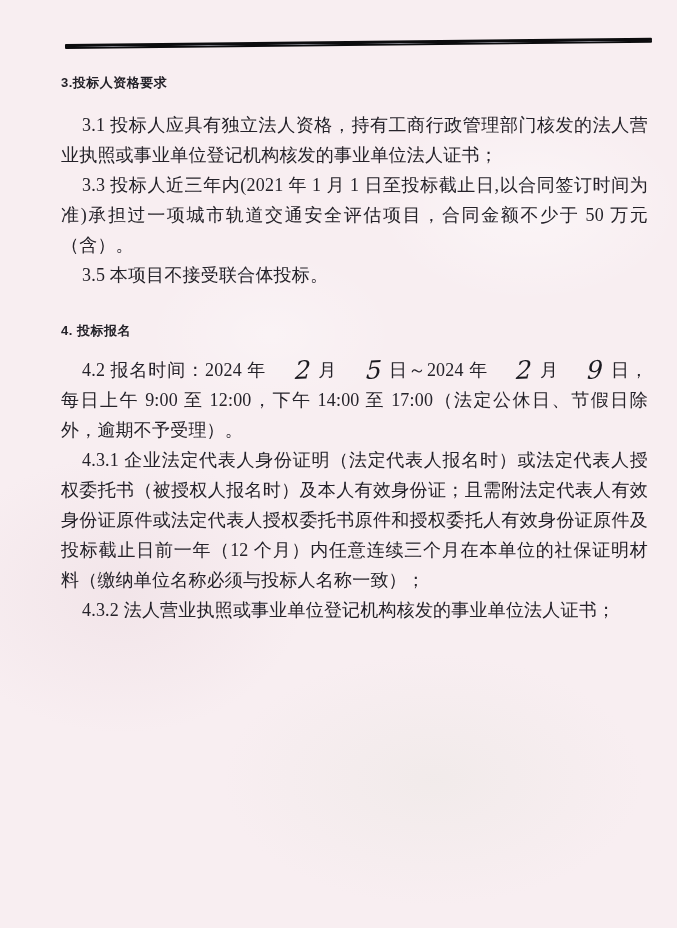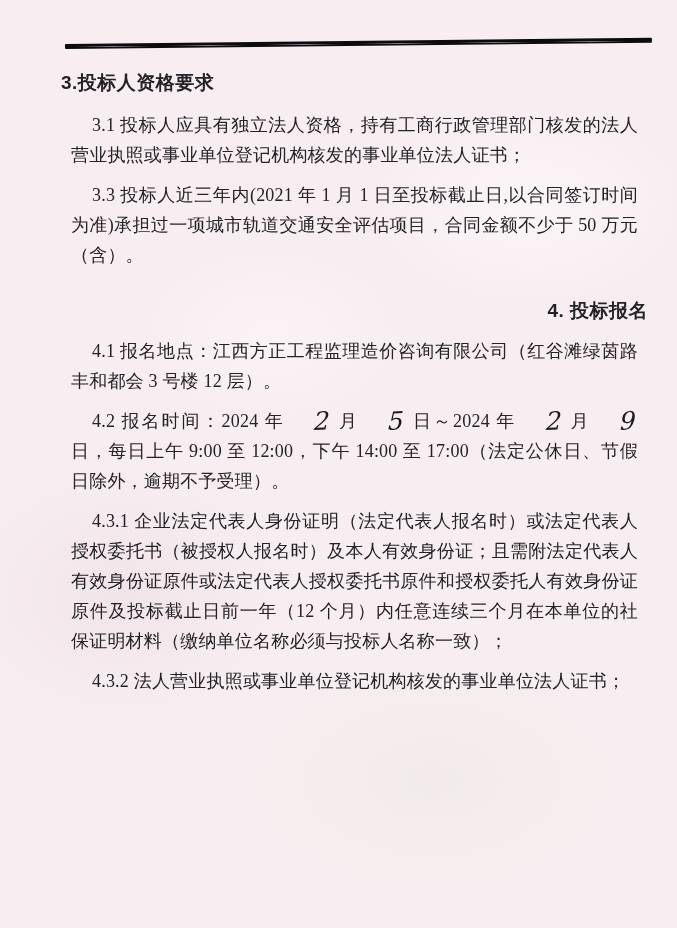--- a/index.html
+++ b/index.html
@@ -42,31 +42,30 @@
     border-radius:1px;
   }
   .content{
     position:absolute;
     left:61px;top:68px;
     width:587px;
   }
   .sec-heading{
     font-family:"Liberation Sans","DejaVu Sans",sans-serif;
     font-weight:bold;
-    font-size:19px;
+    font-size:13px;
     line-height:30px;
     margin:0 0 12px 0;
     letter-spacing:.5px;
   }
   .sec-heading.second{
     margin:26px 0 9px 0;
-    text-align:right;
   }
   .para{
-    margin:10px;
+    margin:0;
     font-size:18px;
     line-height:30px;
     text-align:justify;
     text-indent:21px;
     letter-spacing:.2px;
   }
   .hand{
     display:inline-block;
     font-family:"DejaVu Serif",serif;
     font-style:italic;
@@ -85,24 +84,24 @@
 <div class="scan-page">
   <div class="scan-texture"></div>
   <div class="top-rule"></div>
 
   <main class="content">
 
     <h2 class="sec-heading">3.投标人资格要求</h2>
 
     <p class="para">3.1 投标人应具有独立法人资格，持有工商行政管理部门核发的法人营业执照或事业单位登记机构核发的事业单位法人证书；</p>
     <p class="para">3.3 投标人近三年内(2021 年 1 月 1 日至投标截止日,以合同签订时间为准)承担过一项城市轨道交通安全评估项目，合同金额不少于 50 万元（含）。</p>
+    <p class="para">3.5 本项目不接受联合体投标。</p>
 
     <h2 class="sec-heading second">4. 投标报名</h2>
 
-    <p class="para">4.1 报名地点：江西方正工程监理造价咨询有限公司（红谷滩绿茵路丰和都会 3 号楼 12 层）。</p>
 
     <p class="para">
       <span>4.2 报名时间：2024 年</span>
       <span class="hand">2</span>
       <span>月</span>
       <span class="hand">5</span>
       <span>日～2024 年</span>
       <span class="hand">2</span>
       <span>月</span>
       <span class="hand">9</span>

